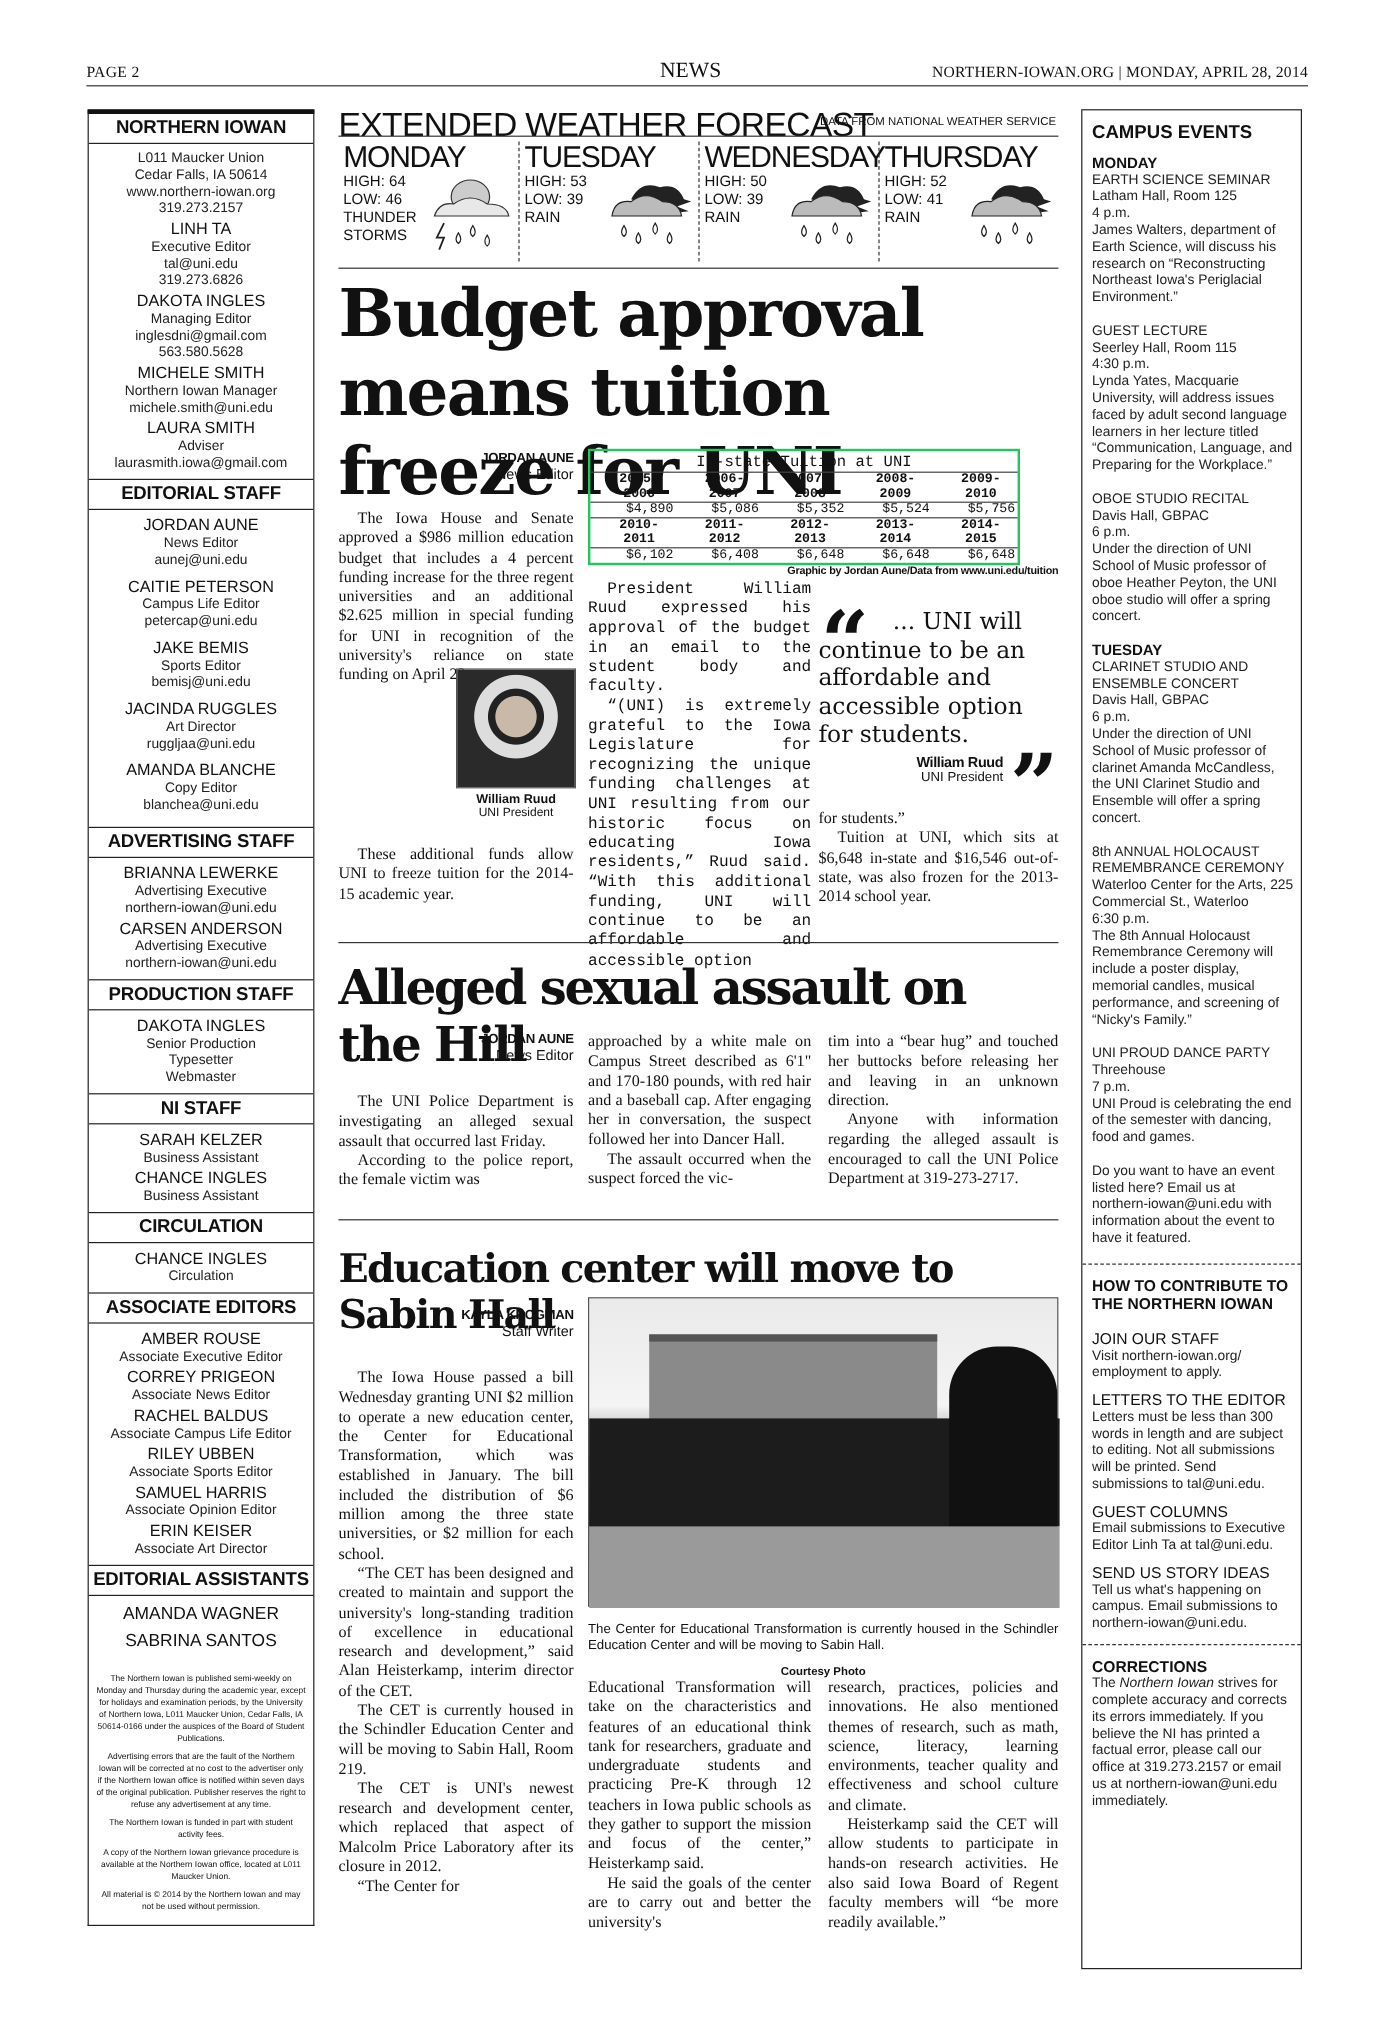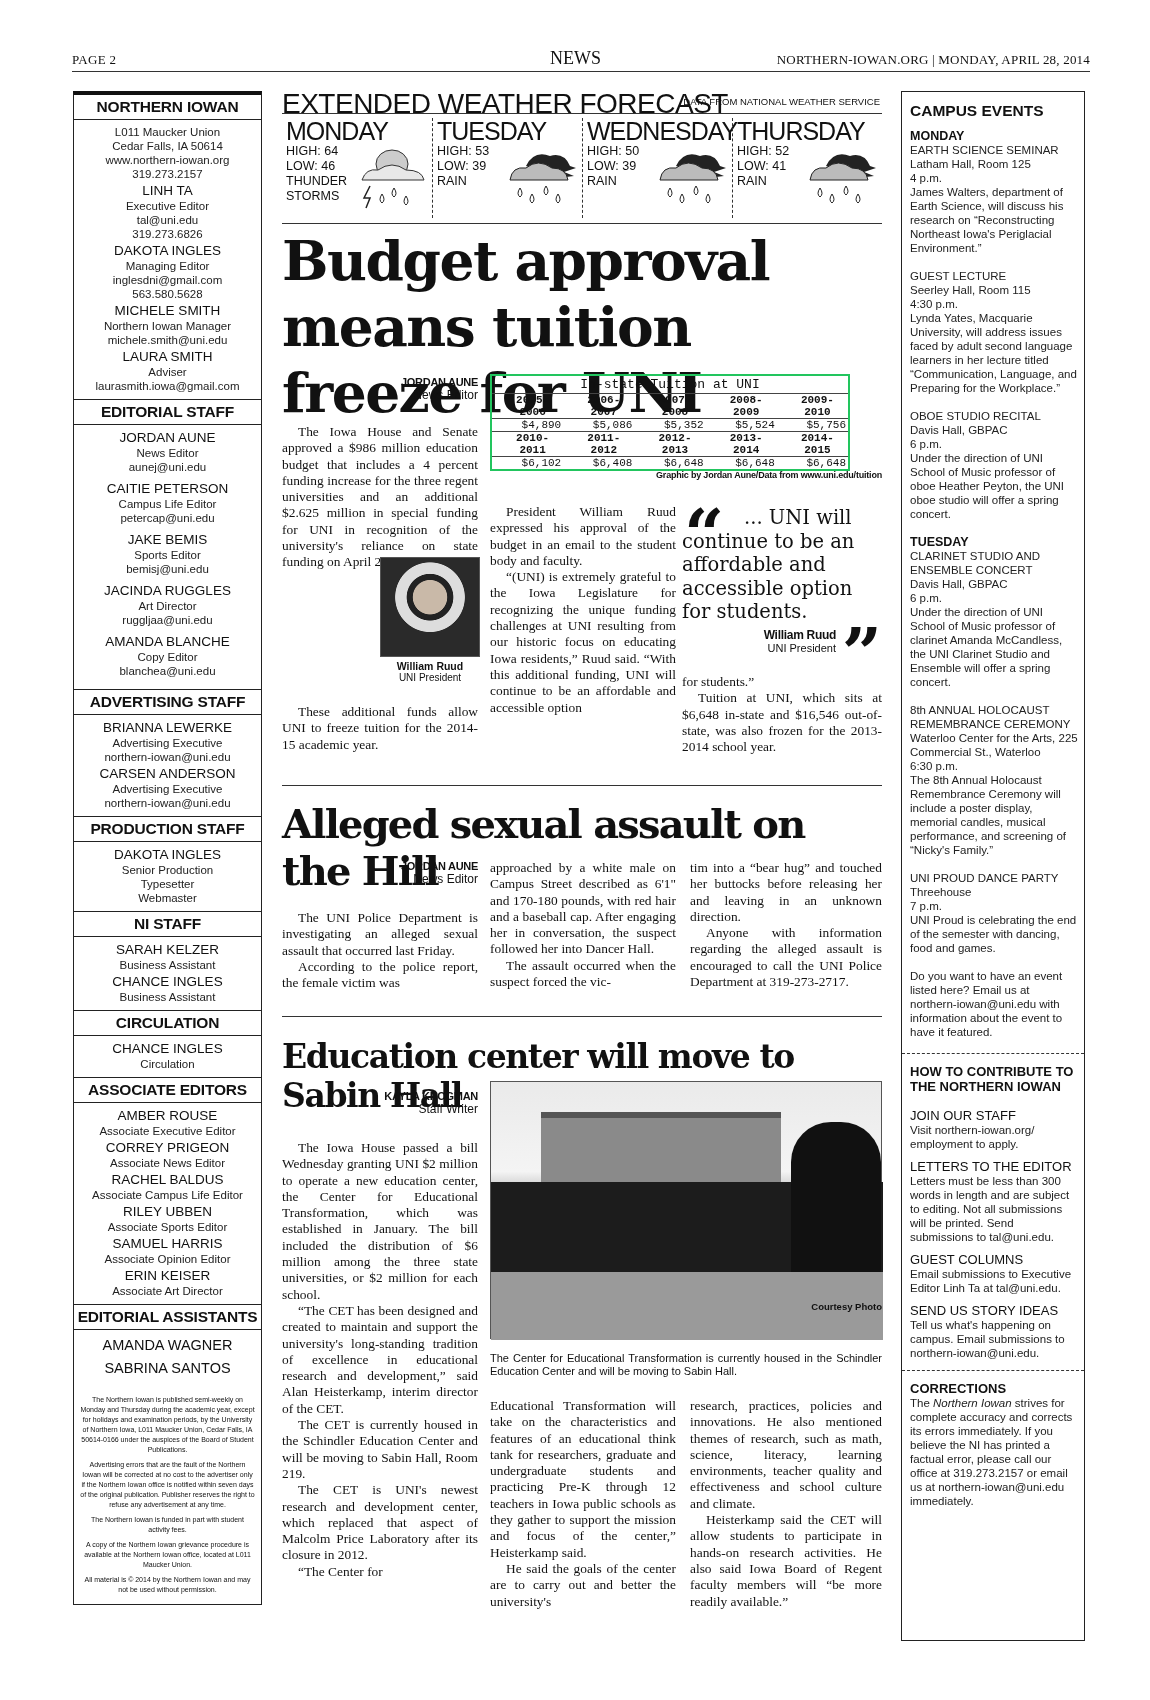--- a/index.html
+++ b/index.html
@@ -335,21 +335,21 @@
         <span>$6,102</span>
         <span>$6,408</span>
         <span>$6,648</span>
         <span>$6,648</span>
         <span>$6,648</span>
       </div>
     </div>
 </div>
 <div id="tcred" class="abs">Graphic by Jordan Aune/Data from www.uni.edu/tuition</div>
 
-<div class="abs body" style="left:490px;top:504px;width:186px;">
+<div class="abs body" style="left:490px;top:484px;width:186px;font-family:Liberation Mono, monospace;">
   <p>President William Ruud expressed his approval of the budget in an email to the student body and faculty.</p>
   <p>“(UNI) is extremely grateful to the Iowa Legislature for recognizing the unique funding challenges at UNI resulting from our historic focus on educating Iowa residents,” Ruud said. “With this additional funding, UNI will continue to be an affordable and accessible option</p>
 </div>
 
 <div id="pq" class="abs" style="height:150px;">
   <span class="open">“</span>
   <div class="txt"><span style="display:inline-block;width:62px;"></span><span>... UNI will continue to be an affordable and accessible option for students.</span></div>
   <div class="abs byline" style="right:46px;top:122px;">
     <div class="bn" style="font-size:12px;">William Ruud</div>
     <div class="bt" style="font-size:11px;">UNI President</div>
@@ -392,21 +392,21 @@
   <p>The CET is currently housed in the Schindler Education Center and will be moving to Sabin Hall, Room 219.</p>
   <p>The CET is UNI's newest research and development center, which replaced that aspect of Malcolm Price Laboratory after its closure in 2012.</p>
   <p>“The Center for</p>
 </div>
 <div class="abs photo" style="left:490px;top:1081px;width:392px;height:258px;">
   <div style="position:absolute;left:50px;top:30px;width:240px;height:80px;background:#8a8a8a;border-top:6px solid #555;"></div>
   <div style="position:absolute;left:0;top:100px;width:392px;height:90px;background:#1c1c1c;"></div>
   <div style="position:absolute;left:300px;top:40px;width:90px;height:150px;background:#111;border-radius:40px 40px 0 0;"></div>
   <div style="position:absolute;left:0;top:190px;width:392px;height:68px;background:#9a9a9a;"></div>
 </div>
-<div class="abs" style="left:490px;top:1301px;width:392px;text-align:right;font-family:'Liberation Sans',sans-serif;font-weight:bold;font-size:9.5px;">Courtesy Photo</div>
+<div class="abs" style="left:490px;top:1388px;width:392px;text-align:center;font-family:'Liberation Sans',sans-serif;font-weight:bold;font-size:9.5px;">Courtesy Photo</div>
 <div class="abs sans" style="left:490px;top:1352px;width:392px;font-size:11px;line-height:13px;text-align:justify;">The Center for Educational Transformation is currently housed in the Schindler Education Center and will be moving to Sabin Hall.</div>
 <div class="abs body" style="left:490px;top:1398px;width:186px;">
   <p style="text-indent:0">Educational Transformation will take on the characteristics and features of an educational think tank for researchers, graduate and undergraduate students and practicing Pre-K through 12 teachers in Iowa public schools as they gather to support the mission and focus of the center,” Heisterkamp said.</p>
   <p>He said the goals of the center are to carry out and better the university's</p>
 </div>
 <div class="abs body" style="left:690px;top:1398px;width:192px;">
   <p style="text-indent:0">research, practices, policies and innovations. He also mentioned themes of research, such as math, science, literacy, learning environments, teacher quality and effectiveness and school culture and climate.</p>
   <p>Heisterkamp said the CET will allow students to participate in hands-on research activities. He also said Iowa Board of Regent faculty members will “be more readily available.”</p>
 </div>
 

